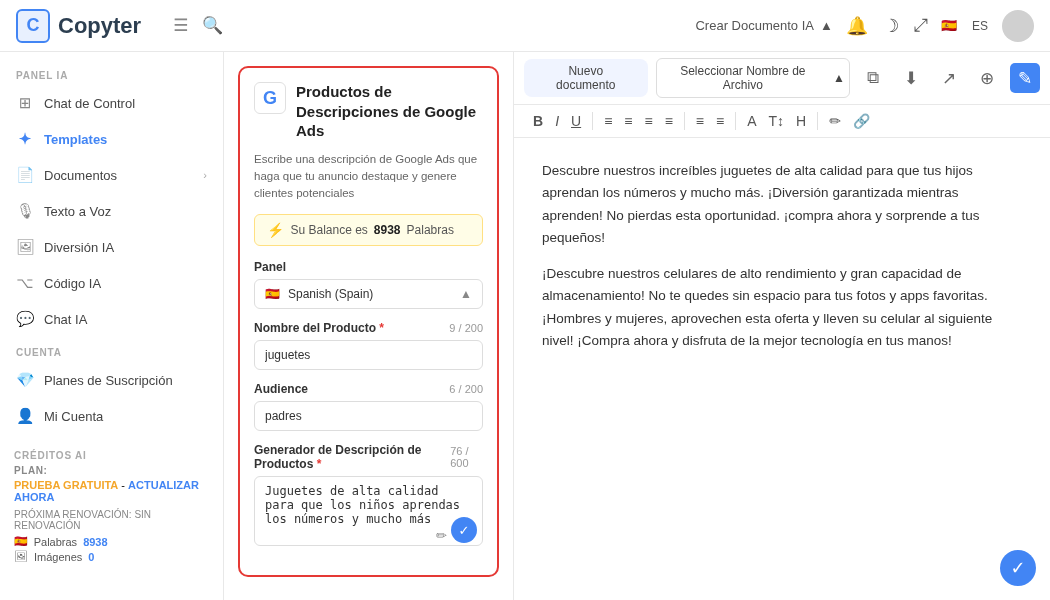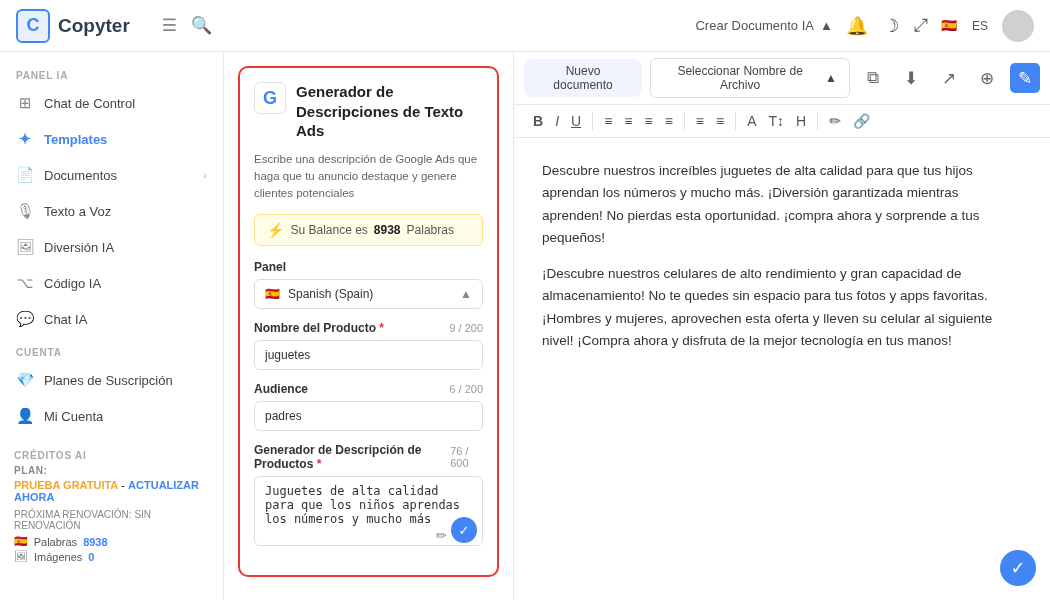--- a/index.html
+++ b/index.html
@@ -6,21 +6,21 @@
     body { font-family: 'Segoe UI', Arial, sans-serif; font-size: 13px; background: #f5f6fa; width: 1050px; height: 600px; overflow: hidden; display: flex; flex-direction: column; }
 
     
     .topnav {
       display: flex; align-items: center; background: #fff;
       height: 52px; padding: 0 16px; border-bottom: 1px solid #e8e8e8;
       position: relative; z-index: 10;
     }
     .topnav-logo { display: flex; align-items: center; gap: 8px; margin-right: 24px; }
     .logo-box { width: 34px; height: 34px; background: #e8f0fe; border: 2px solid #4285f4; border-radius: 6px; display: flex; align-items: center; justify-content: center; font-weight: 700; font-size: 18px; color: #4285f4; }
-    .logo-text { font-size: 19px; font-weight: 700; color: #2c3e50; }
+    .logo-text { font-size: 22px; font-weight: 700; color: #2c3e50; }
     .topnav-icons { display: flex; align-items: center; gap: 14px; color: #888; margin-left: 8px; }
     .topnav-icons span { cursor: pointer; font-size: 17px; }
     .topnav-center { flex: 1; }
     .topnav-right { display: flex; align-items: center; gap: 14px; color: #555; font-size: 13px; }
     .crear-btn { display: flex; align-items: center; gap: 6px; background: none; border: none; font-size: 13px; color: #555; cursor: pointer; }
     .topnav-icon-btn { background: none; border: none; cursor: pointer; font-size: 18px; color: #555; display: flex; align-items: center; }
     .avatar-circle { width: 32px; height: 32px; border-radius: 50%; background: #d0d0d0; }
 
     
     .main-layout { display: flex; flex: 1; overflow: hidden; }
@@ -65,21 +65,21 @@
     .form-textarea { width: 100%; border: 1px solid #ddd; border-radius: 6px; padding: 7px 10px; font-size: 12px; color: #333; background: #fff; outline: none; resize: none; height: 70px; }
 
     .textarea-wrapper { position: relative; }
     .check-btn { position: absolute; bottom: 6px; right: 6px; background: #4285f4; border: none; border-radius: 50%; width: 26px; height: 26px; display: flex; align-items: center; justify-content: center; cursor: pointer; color: #fff; font-size: 13px; }
     .edit-btn { position: absolute; bottom: 6px; right: 36px; background: none; border: none; cursor: pointer; color: #888; font-size: 13px; }
 
     
     .editor-panel { flex: 1; display: flex; flex-direction: column; background: #fff; }
     .editor-toolbar-top { display: flex; align-items: center; background: #fff; border-bottom: 1px solid #e8e8e8; padding: 6px 10px; gap: 8px; }
     .doc-tab { background: #f0f4ff; border: none; border-radius: 8px; padding: 5px 14px; font-size: 12px; color: #444; cursor: pointer; }
-    .select-file-btn { display: flex; align-items: center; gap: 8px; background: none; border: 1px solid #ddd; border-radius: 6px; padding: 5px 12px; font-size: 12px; color: #444; cursor: pointer; }
+    .select-file-btn { display: flex; align-items: center; gap: 8px; background: none; border: 1px solid #ddd; border-radius: 6px; padding: 5px 4px; font-size: 12px; color: #444; cursor: pointer; }
     .editor-action-icons { margin-left: auto; display: flex; align-items: center; gap: 8px; }
     .editor-icon-btn { background: none; border: none; cursor: pointer; font-size: 17px; color: #666; display: flex; align-items: center; justify-content: center; width: 30px; height: 30px; border-radius: 5px; }
     .editor-icon-btn.active { background: #4285f4; color: #fff; }
 
     .format-toolbar { display: flex; align-items: center; background: #fff; border-bottom: 1px solid #e8e8e8; padding: 5px 14px; gap: 2px; flex-wrap: wrap; }
     .fmt-btn { background: none; border: none; cursor: pointer; font-size: 14px; color: #555; padding: 3px 5px; border-radius: 3px; display: flex; align-items: center; justify-content: center; }
     .fmt-divider { width: 1px; height: 18px; background: #e0e0e0; margin: 0 4px; }
 
     .editor-content { flex: 1; padding: 22px 28px; overflow-y: auto; font-size: 13.5px; line-height: 1.65; color: #333; }
     .editor-content p { margin-bottom: 14px; }
@@ -177,21 +177,21 @@
         <span class="count">0</span>
       </div>
     </div>
   </div>
 
   <div class="center-panel">
     <div class="template-card">
 
       <div class="card-header">
         <div class="google-g">G</div>
-        <div class="card-title">Generador de Descripciones de Texto Ads</div>
+        <div class="card-title">Productos de Descripciones de Google Ads</div>
       </div>
       <div class="card-subtitle">Escribe una descripción de Google Ads que haga que tu anuncio destaque y genere clientes potenciales</div>
 
       <div class="balance-bar">
         <span class="lightning">⚡</span>
         <span>Su Balance es</span>
         <span class="balance-count">8938</span>
         <span>Palabras</span>
       </div>
 

